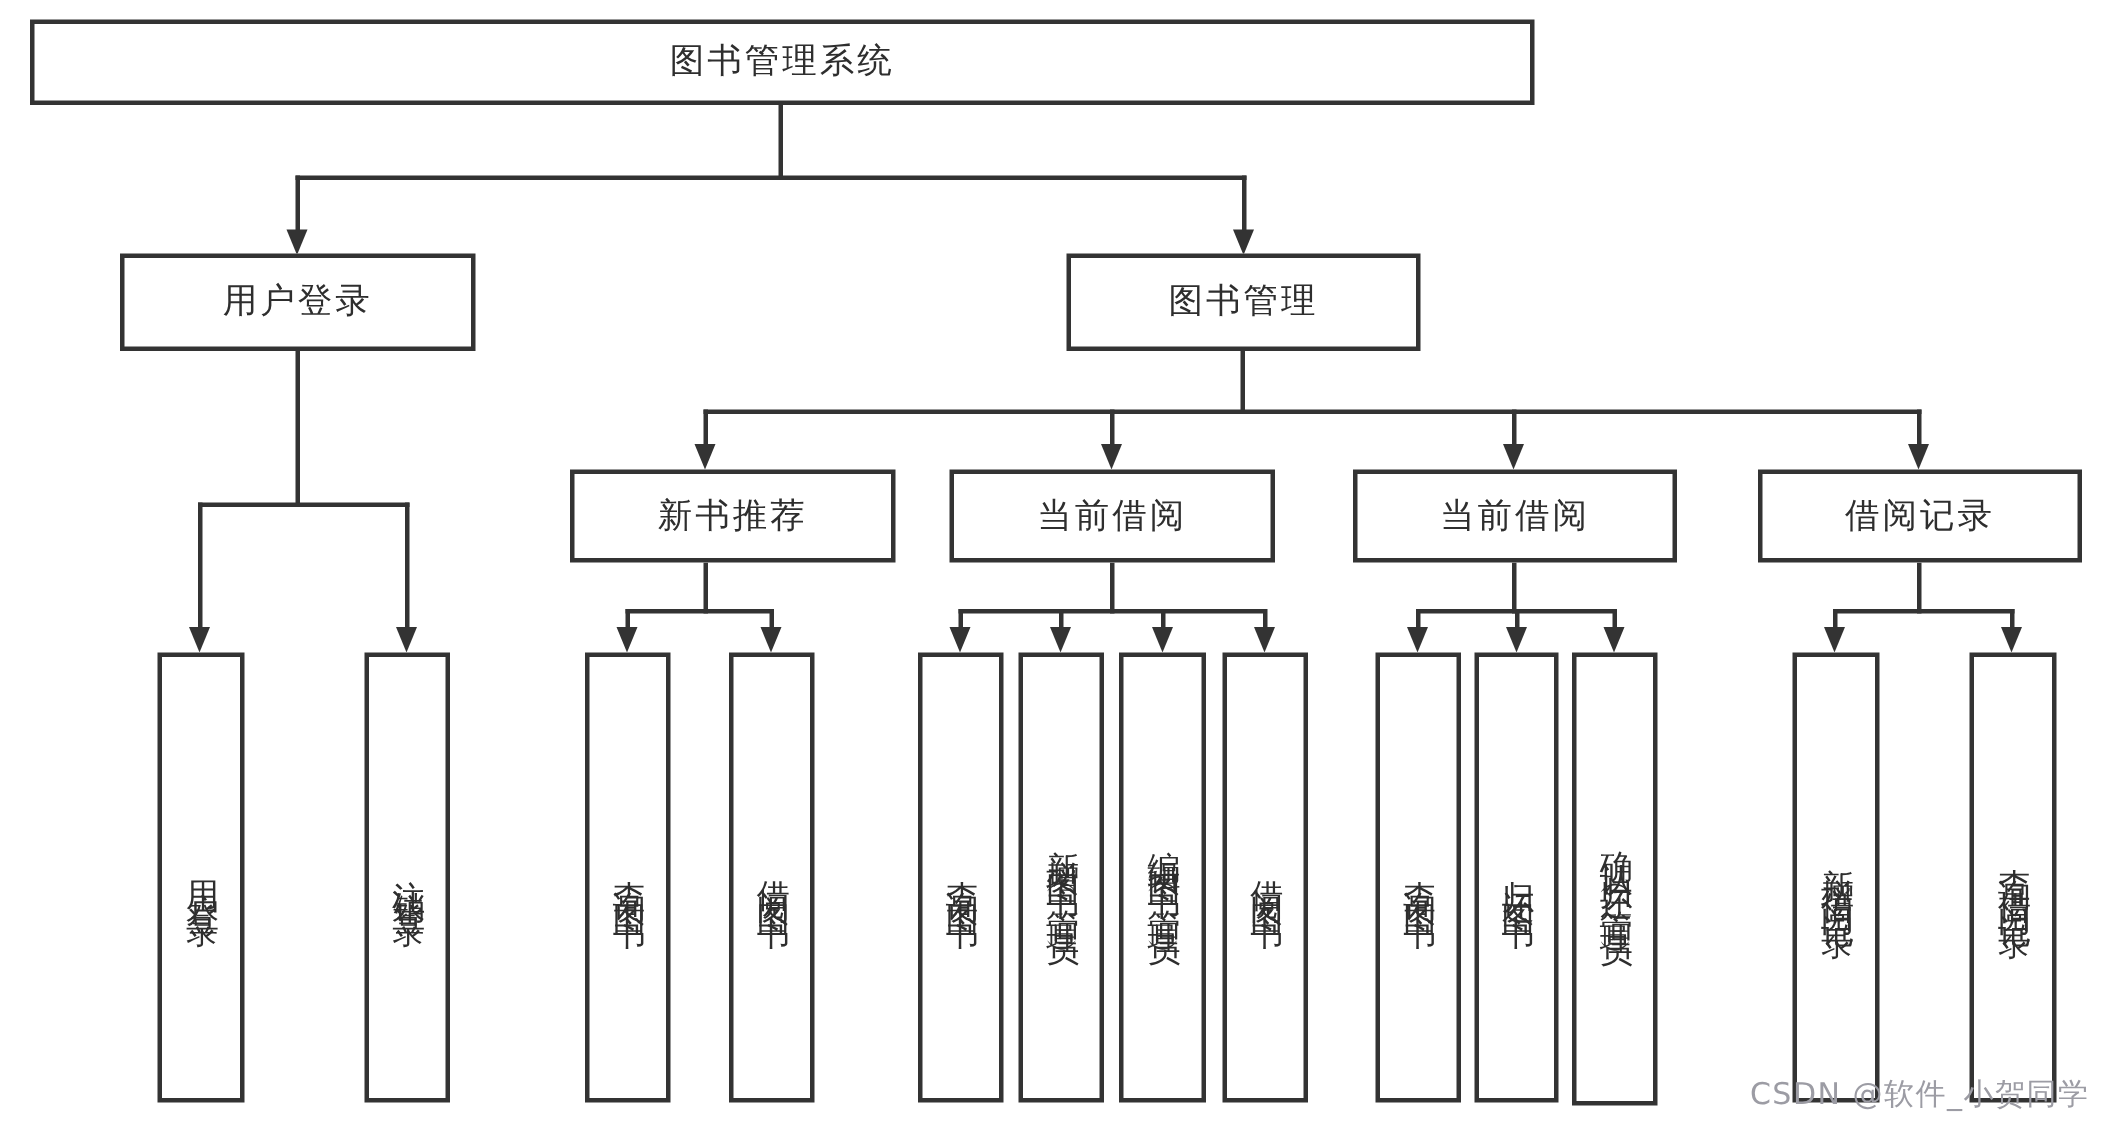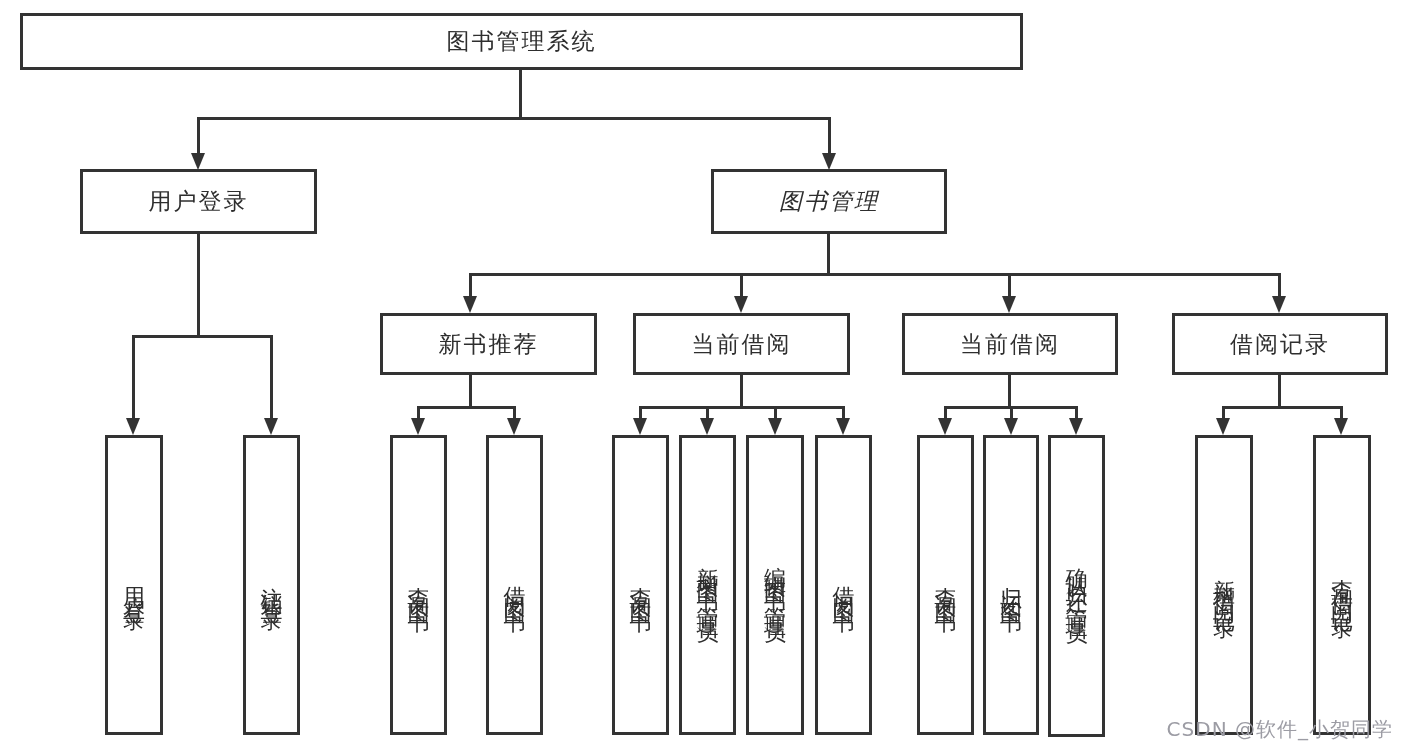--- a/index.html
+++ b/index.html
@@ -33,21 +33,21 @@
 <div class="stage">
 
   <div class="box" style="left:20px;top:13px;width:1003px;height:57px;">
     <span>图书管理系统</span>
   </div>
 
   <div class="box" style="left:80px;top:169px;width:237px;height:65px;">
     <span>用户登录</span>
   </div>
 
-  <div class="box" style="left:711px;top:169px;width:236px;height:65px;font-style:italic;">
+  <div class="box" style="left:711px;top:169px;width:236px;height:65px;">
     <span>图书管理</span>
   </div>
 
   <div class="box" style="left:362px;top:313px;width:217px;height:62px;margin-left:18px;">
     <span>新书推荐</span>
   </div>
 
   <div class="box" style="left:633px;top:313px;width:217px;height:62px;">
     <span>当前借阅</span>
   </div>

